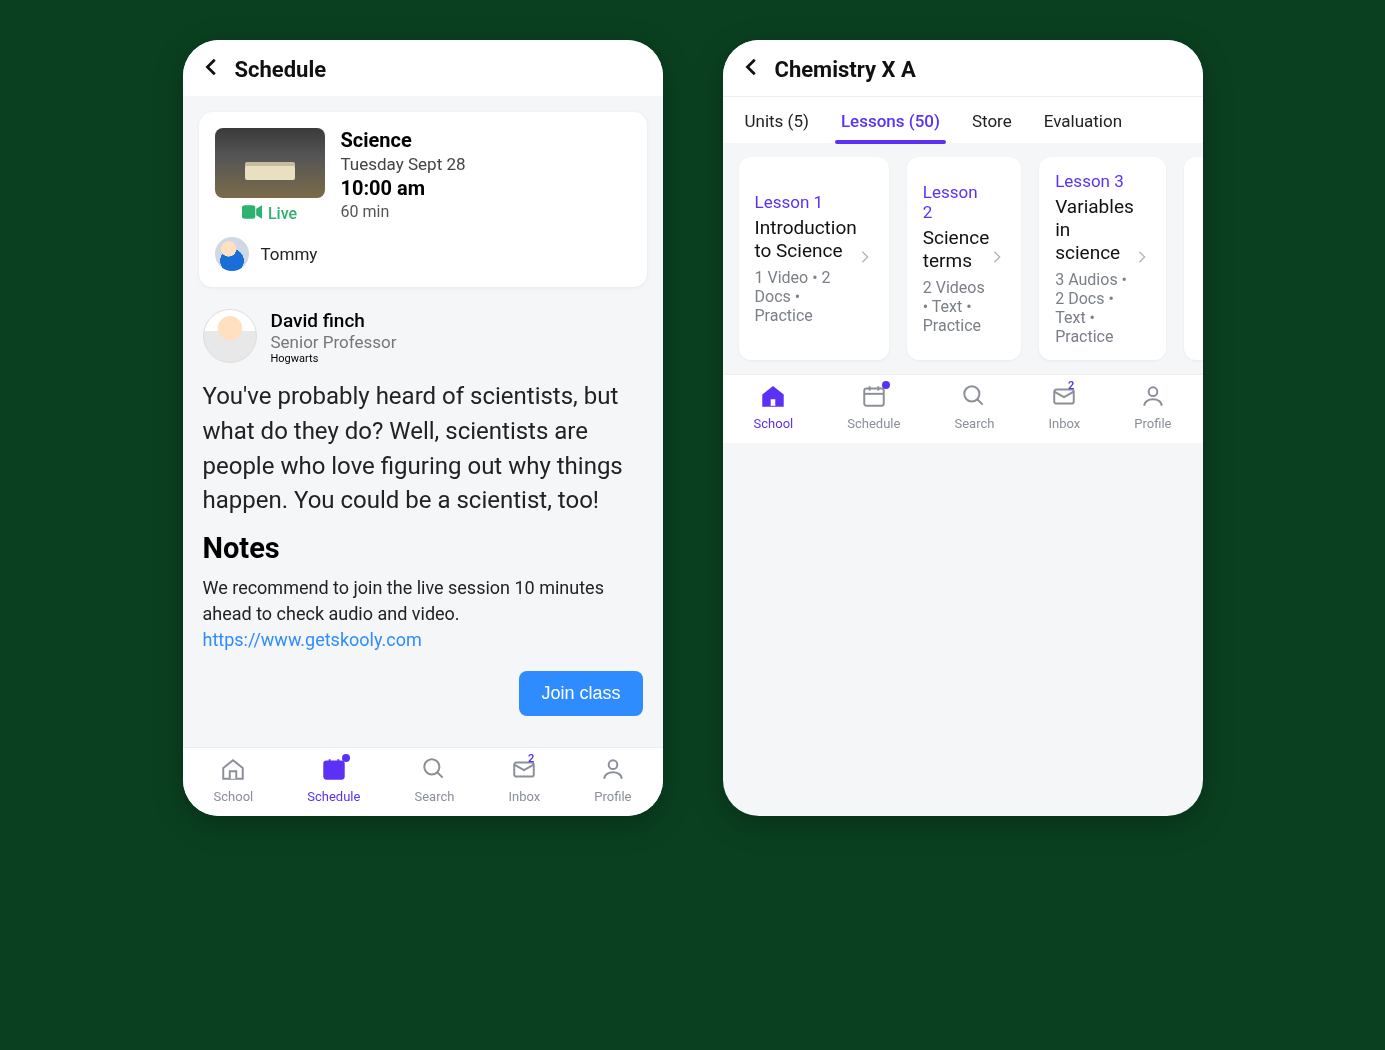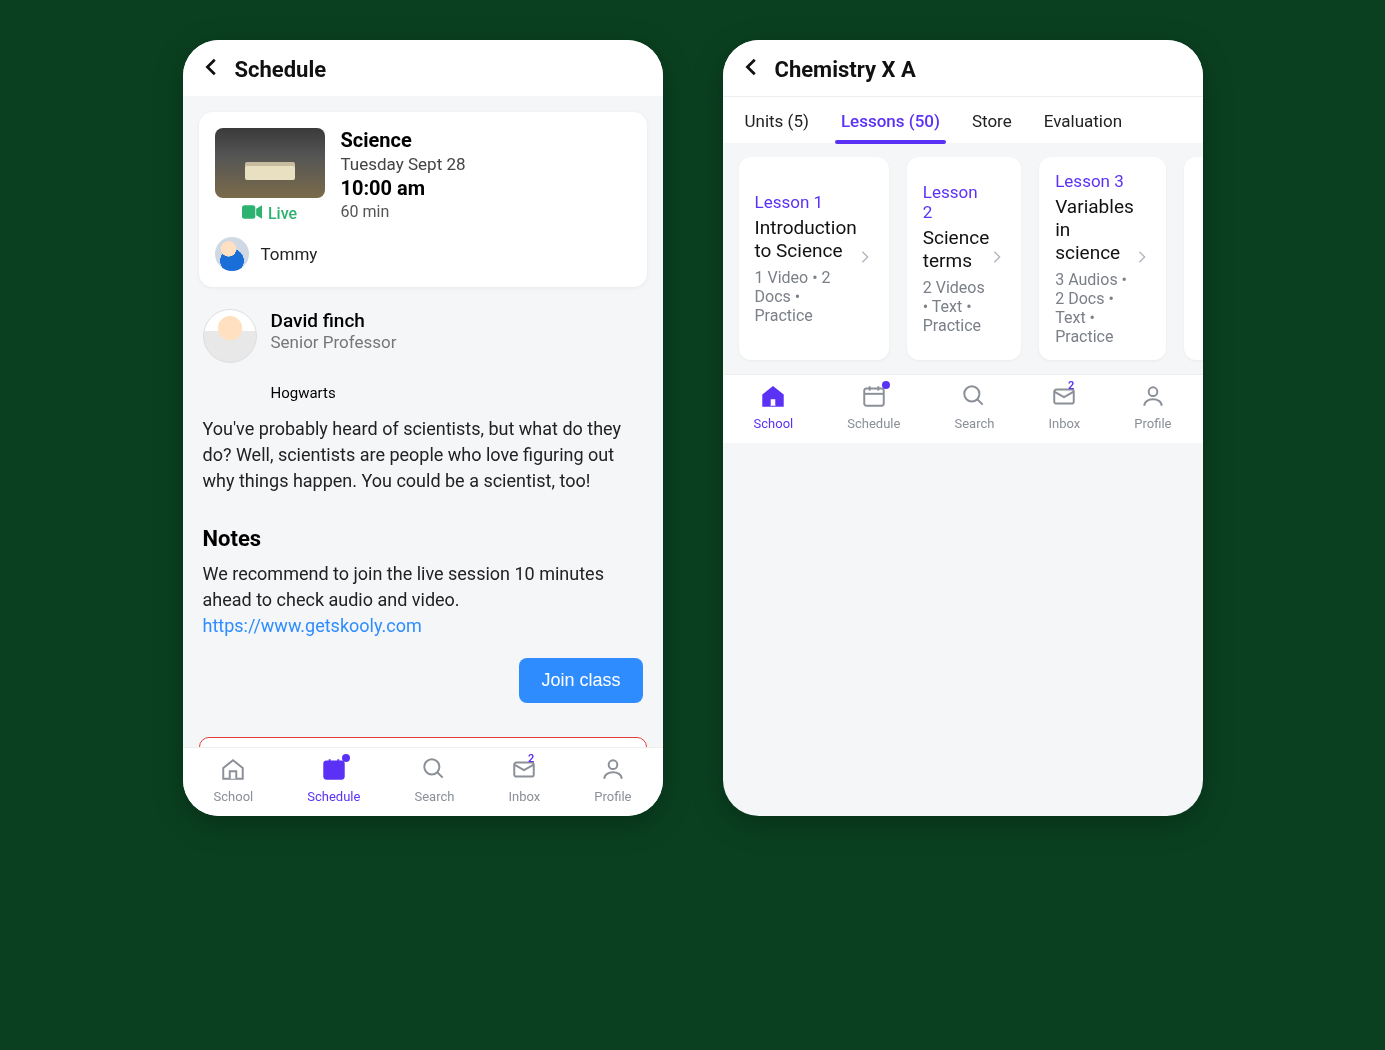--- a/index.html
+++ b/index.html
@@ -74,23 +74,23 @@
   
   .instructor { display:flex; gap:14px; margin-top:22px; padding:0 4px;}
   .avatar-lg {
     width:54px;height:54px;border-radius:50%;
     background: radial-gradient(circle at 50% 35%, #ffe0c0 0 28%, transparent 29%),
                 linear-gradient(180deg,#fff 0 40%, #e8e8e8 40% 100%);
     border:1px solid #ddd;
   }
   .instructor-name { font-size:19px; font-weight:500;}
   .instructor-role { color:#777; font-size:17px;}
-  .instructor-org { font-size:15px;margin-top:32px;}
-  .desc { margin-top:14px; padding:0 4px; font-size:18px; line-height:1.45; color:#222;}
-  .notes-head { font-size:22px; font-weight:700; margin-top:32px; padding:0 4px;}
+  .instructor-org { font-size:11px;}
+  .desc { margin-top:14px; padding:0 4px; font-size:24px; line-height:1.45; color:#222;}
+  .notes-head { font-size:29px; font-weight:700; margin-top:13px; padding:0 4px;}
   .notes-body { margin-top:10px; padding:0 4px; font-size:18px; line-height:1.45; color:#222;}
   .link { color:#2e8cff;}
   .join-row { display:flex; justify-content:flex-end; margin-top:18px; padding:0 4px;}
   .btn-primary {
     background:#2e8cff; color:#fff; border:none; border-radius:8px;
     padding:12px 22px; font-size:18px; cursor:pointer;
   }
   .btn-danger-outline {
     margin-top:34px; width:100%; background:#fff; color:#e63b3b;
     border:1.5px solid #e63b3b; border-radius:10px; padding:14px 0;

